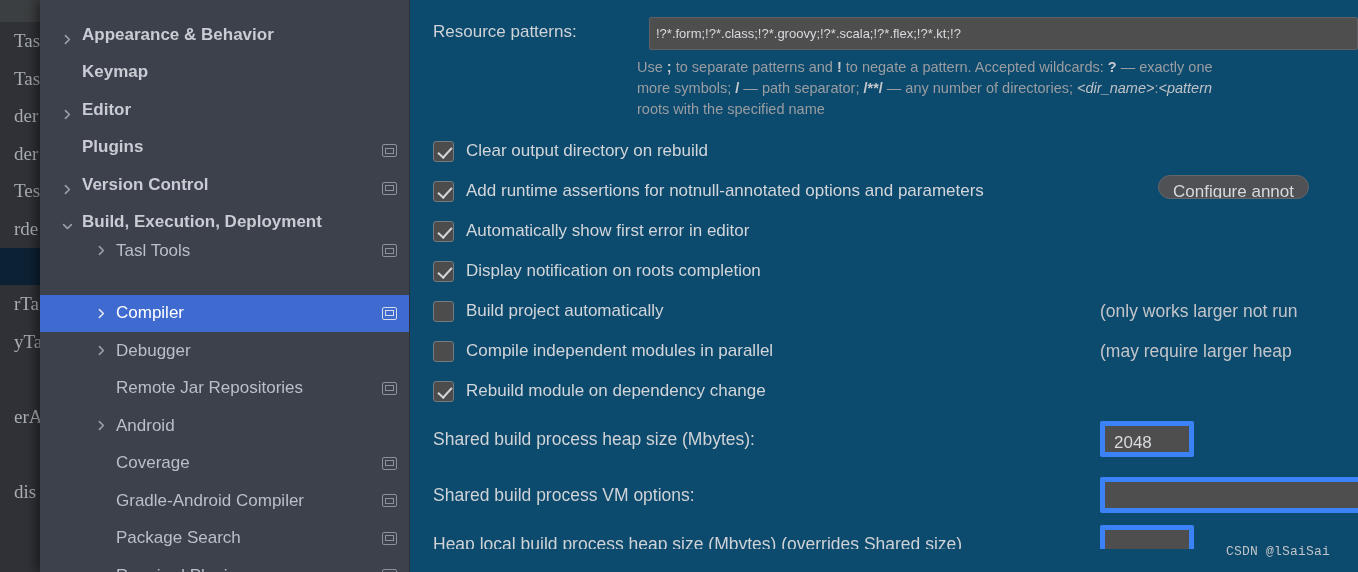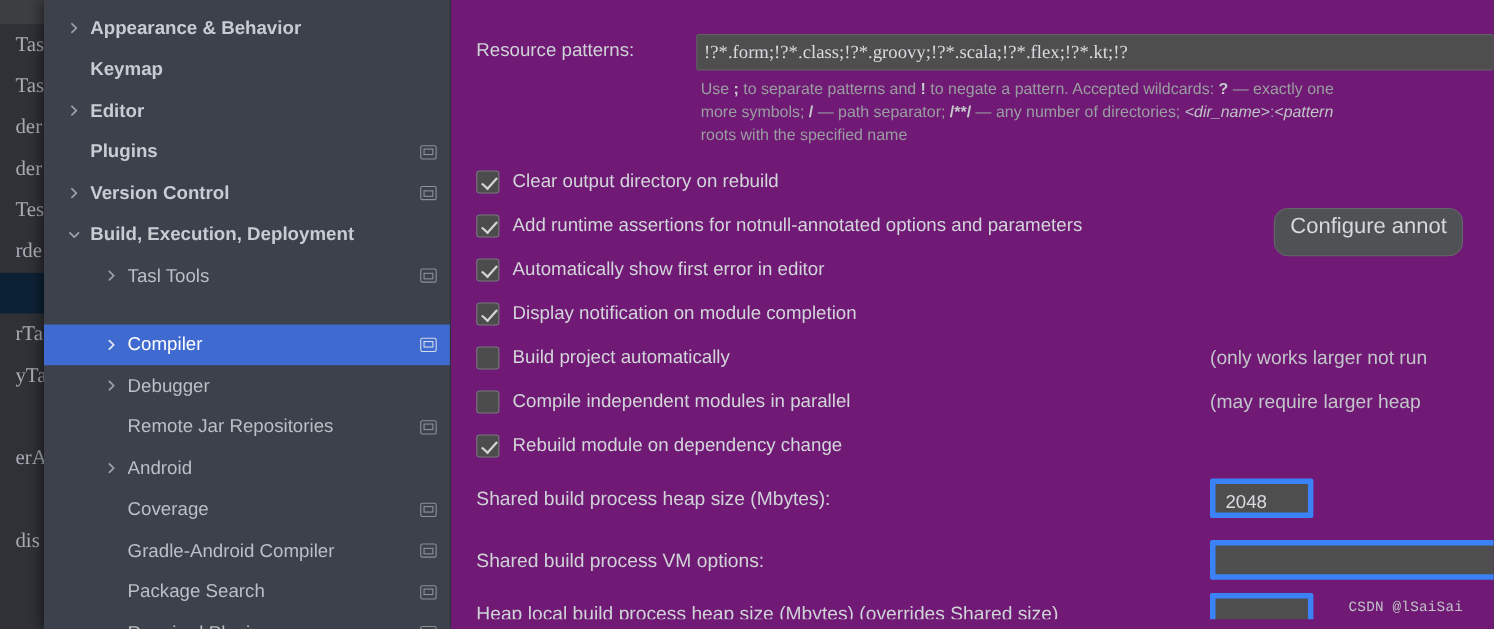--- a/index.html
+++ b/index.html
@@ -77,48 +77,48 @@
   .tree-marker::after {
     content: ""; position: absolute;
     left: 2px; top: 2.5px; right: 2px; bottom: 2.5px;
     border: 1.5px solid #8c919a;
   }
   .tree-row.selected .tree-marker { border-color: #d5dcea; }
   .tree-row.selected .tree-marker::after { border-color: #d5dcea; }
   .tree-marker.hidden { visibility: hidden; }
 
   
-  .lvl0 { padding-left: 18px; }
+  .lvl0 { padding-left: 18px; align-items: flex-end; }
   .lvl1 { padding-left: 52px; }
 
   
   .content-pane {
     flex: 1 1 auto; height: 100%;
-    background: #701a75;
+    background: #0c4a6e;
     position: relative;
     overflow: hidden;
-    padding-top: 31px;
+    padding-top: 17px;
   }
 
   .row-res {
     display: flex; align-items: flex-start;
     padding-left: 23px;
   }
   .res-label {
     color: #cfd2d6; font-size: 17px;
     line-height: 30px; width: 200px; flex: 0 0 200px;
   }
   .res-input {
-    height: 33px; flex: 1 1 auto; margin-left: 0;
+    height: 33px; flex: 1 1 auto; margin-left: 16px;
     background: #4e4e4e;
     border: 1px solid #5f6164;
     border-radius: 2px;
     color: #d8dade;
-    font-family: Liberation Serif, serif;
-    font-size: 17px;
+    font-family: Liberation Sans, sans-serif;
+    font-size: 13px;
     line-height: 31px;
     padding: 0 6px;
     white-space: nowrap; overflow: hidden;
   }
 
   .help-text {
     margin-left: 227px; margin-top: 7px;
     color: #9a9da1; font-size: 14.5px;
     line-height: 21px;
     white-space: nowrap;
@@ -155,26 +155,26 @@
   .cb-label {
     color: #d2d5d9; font-size: 17px; white-space: nowrap;
   }
   .cb-note {
     position: absolute; left: 690px;
     color: #c2c5c9; font-size: 17.5px; white-space: nowrap;
   }
 
   .cfg-btn {
     position: absolute; left: 748px; top: 4px;
-    height: 44px;
+    height: 24px;
     background: #4f5154;
     border: 1px solid #63666a;
     border-radius: 13px;
     color: #d6d9dd;
-    font-size: 20px;
+    font-size: 17px;
     line-height: 32px;
     padding: 0 14px;
     white-space: nowrap;
     overflow: hidden;
     max-width: 190px;
   }
 
   
   .field-row {
     display: flex; align-items: center;
@@ -399,21 +399,21 @@
             <span class="checkbox checked"></span>
             <span class="cb-label">Add runtime assertions for notnull-annotated options and parameters</span>
             <div class="cfg-btn">Configure annot</div>
           </div>
           <div class="cb-row">
             <span class="checkbox checked"></span>
             <span class="cb-label">Automatically show first error in editor</span>
           </div>
           <div class="cb-row">
             <span class="checkbox checked"></span>
-            <span class="cb-label">Display notification on module completion</span>
+            <span class="cb-label">Display notification on roots completion</span>
           </div>
           <div class="cb-row">
             <span class="checkbox"></span>
             <span class="cb-label">Build project automatically</span>
             <span class="cb-note">(only works larger not run</span>
           </div>
           <div class="cb-row">
             <span class="checkbox"></span>
             <span class="cb-label">Compile independent modules in parallel</span>
             <span class="cb-note">(may require larger heap</span>

